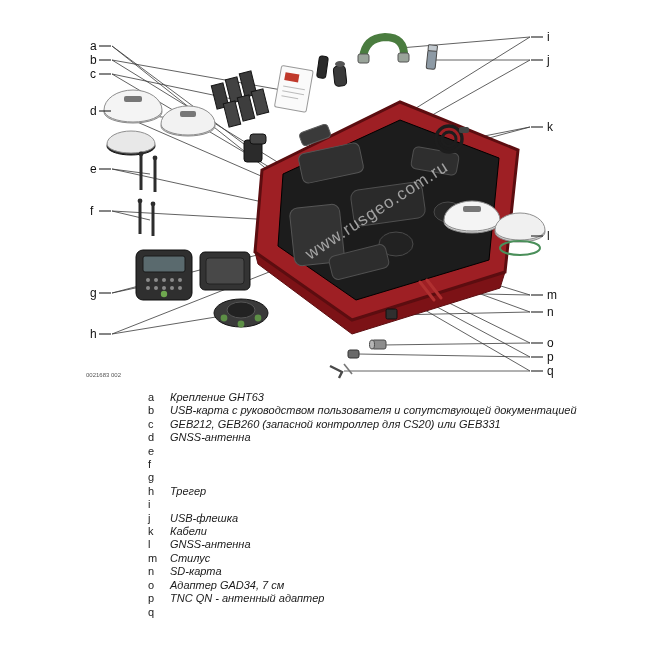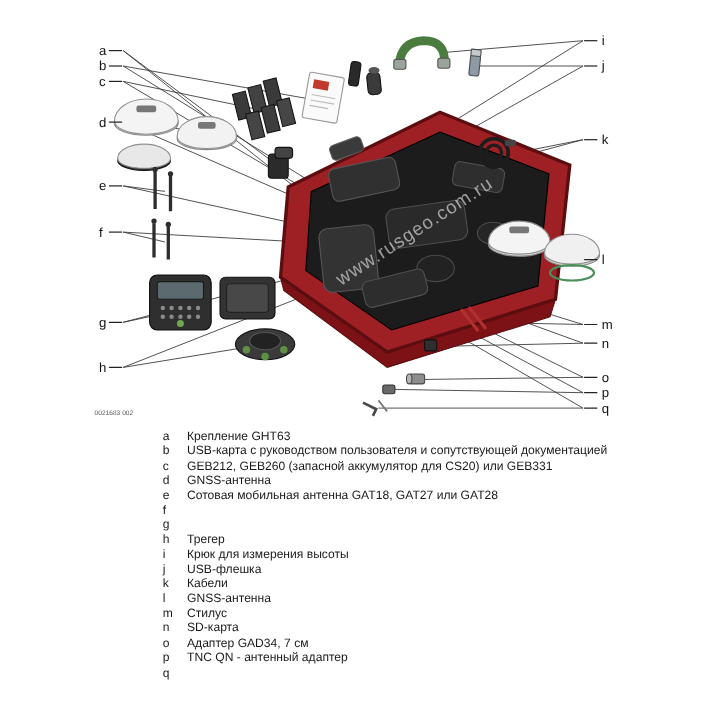--- a/index.html
+++ b/index.html
@@ -7,21 +7,21 @@
         font-family:"Liberation Sans",sans-serif;color:#1a1a1a;}
   .diagram-wrap{position:absolute;top:0;left:0;width:650px;height:388px;}
   svg text{font-family:"Liberation Sans",sans-serif;}
   .callout{stroke:#3a3a3a;stroke-width:0.8;fill:none;}
   .dash{stroke:#222;stroke-width:1.1;}
   .lbl{font-size:12px;fill:#111;}
   .legend{position:absolute;top:388px;left:0;width:650px;padding-top:3px;}
   .legend-row{display:flex;align-items:flex-start;padding-left:148px;
               font-size:11px;line-height:13.4px;}
   .legend-key{width:22px;flex:0 0 22px;}
-  .legend-text{max-width:440px;}
+  .legend-text{max-width:440px;font-style:italic;}
   .fignum{font-size:6px;fill:#555;}
   .watermark{font-size:17px;fill:#c9c9c9;opacity:0.75;letter-spacing:1px;}
 </style>
 </head>
 <body>
 
 <div class="page">
 
   <div class="diagram-wrap">
     <svg width="650" height="388" viewBox="0 0 650 388">
@@ -262,43 +262,41 @@
     <div class="legend-row">
         <span class="legend-key">a</span>
         <span class="legend-text">Крепление GHT63</span>
       </div>
     <div class="legend-row">
         <span class="legend-key">b</span>
         <span class="legend-text">USB-карта с руководством пользователя и сопутствующей документацией</span>
       </div>
     <div class="legend-row">
         <span class="legend-key">c</span>
-        <span class="legend-text">GEB212, GEB260 (запасной аккумулятор для CS20) или GEB331</span>
+        <span class="legend-text">GEB212, GEB260 (запасной контроллер для CS20) или GEB331</span>
       </div>
     <div class="legend-row">
         <span class="legend-key">d</span>
         <span class="legend-text">GNSS-антенна</span>
       </div>
     <div class="legend-row">
         <span class="legend-key">e</span>
-        <span class="legend-text">Сотовая мобильная антенна GAT18, GAT27 или GAT28</span>
       </div>
     <div class="legend-row">
         <span class="legend-key">f</span>
       </div>
     <div class="legend-row">
         <span class="legend-key">g</span>
       </div>
     <div class="legend-row">
         <span class="legend-key">h</span>
         <span class="legend-text">Трегер</span>
       </div>
     <div class="legend-row">
         <span class="legend-key">i</span>
-        <span class="legend-text">Крюк для измерения высоты</span>
       </div>
     <div class="legend-row">
         <span class="legend-key">j</span>
         <span class="legend-text">USB-флешка</span>
       </div>
     <div class="legend-row">
         <span class="legend-key">k</span>
         <span class="legend-text">Кабели</span>
       </div>
     <div class="legend-row">

